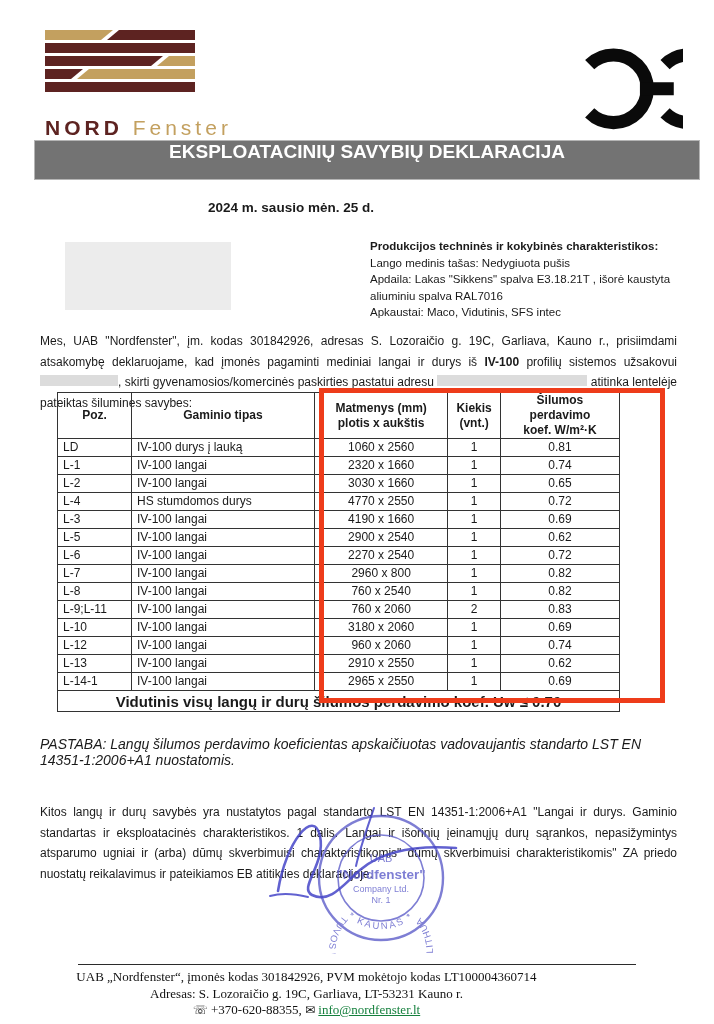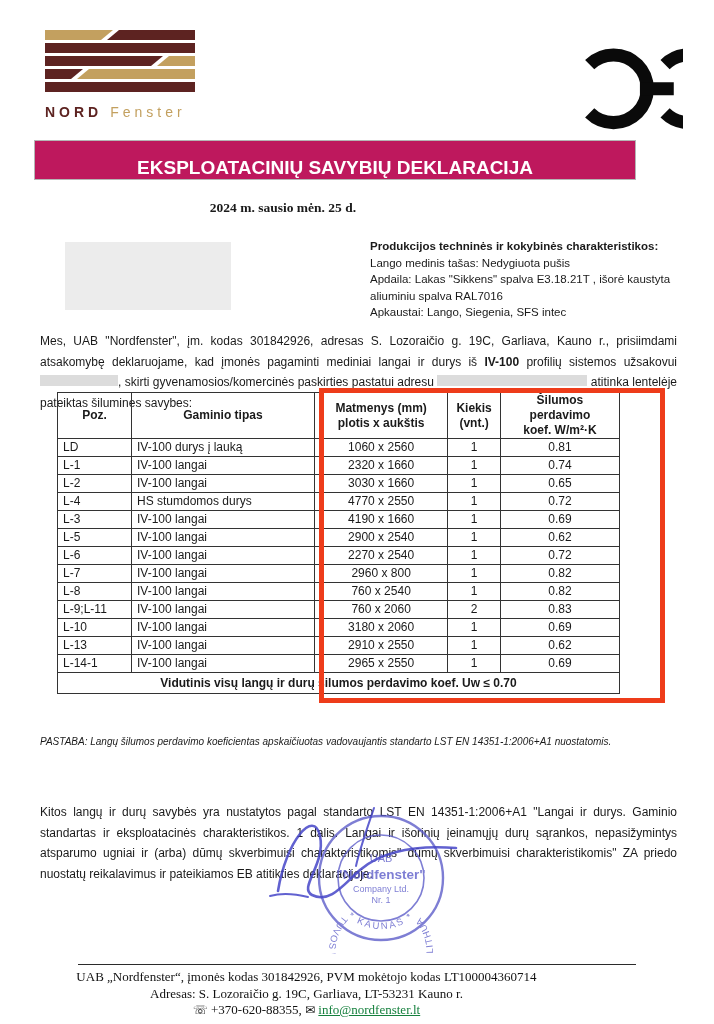--- a/index.html
+++ b/index.html
@@ -2,59 +2,59 @@
 <html><head>
 <meta charset="utf-8">
 <style>
   html,body{margin:0;padding:0;}
   body{
     width:714px;height:1024px;position:relative;background:#ffffff;
     font-family:"Liberation Sans", sans-serif;color:#1a1a1a;overflow:hidden;
   }
   
   .logo{position:absolute;left:45px;top:30px;width:160px;}
-  .wordmark{margin-top:8px;font-size:14px;letter-spacing:4px;white-space:nowrap;}
+  .wordmark{margin-top:20px;font-size:21px;letter-spacing:4px;white-space:nowrap;}
   .wordmark .nord{font-weight:bold;color:#5d2321;}
   .wordmark .fenster{color:#c3a05f;font-weight:400;}
   .ce-mark{position:absolute;left:523px;top:36px;}
   
   .banner{
-    position:absolute;left:35px;top:141px;width:600px;height:38px;
-    background:#be185d;display:flex;align-items:flex-end;justify-content:center;
+    position:absolute;left:35px;top:141px;width:664px;height:38px;
+    background:#737373;display:flex;align-items:flex-start;justify-content:center;
     box-shadow:0 0 0 1px #b5b5b5;
   }
   .banner-title{color:#ffffff;font-weight:bold;font-size:19px;letter-spacing:0px;}
-  .date-line{position:absolute;left:0;top:200px;width:566px;text-align:center;
-    font-weight:bold;font-size:13.5px;font-family:Liberation Serif, serif;}
+  .date-line{position:absolute;left:8px;top:200px;width:566px;text-align:center;
+    font-weight:bold;font-size:13.5px;}
   
   .redact-box{position:absolute;left:65px;top:242px;width:166px;height:68px;background:#ececec;}
   .prod-info{position:absolute;left:370px;top:238px;width:306px;font-size:11.5px;line-height:16.5px;}
   .prod-info .head{font-weight:bold;}
   
   .para{position:absolute;left:40px;width:637px;font-size:12px;line-height:20.5px;text-align:justify;}
   .para1{top:331px;}
   .redact-inline{display:inline-block;background:#dcdcdc;height:11px;vertical-align:baseline;}
   .redact-sm{width:78px;}
   .redact-lg{width:150px;}
   
   .table-wrap{position:absolute;left:57px;top:392px;width:601px;}
   table{border-collapse:collapse;width:563px;font-size:12px;table-layout:fixed;}
   th,td{border:1px solid #333;padding:0 5px;overflow:hidden;}
   th{font-weight:bold;text-align:center;white-space:pre-line;height:36px;line-height:15px;}
   td{height:17px;line-height:15px;}
   td.al{text-align:left;}
   td.ac{text-align:center;}
   .c1{width:72px;} .c2{width:178px;} .c3{width:130px;} .c4{width:51px;} .c5{width:116px;}
-  tr.tfoot td{height:20px;font-weight:bold;text-align:center;font-size:12px;}
+  tr.tfoot td{height:20px;font-weight:bold;text-align:center;font-size:15px;}
   .red-overlay{
     position:absolute;left:262px;top:-4px;width:346px;height:315px;
     border:5px solid #ee3c1a;box-sizing:border-box;pointer-events:none;
   }
   
-  .pastaba{position:absolute;left:40px;top:736px;width:637px;font-size:10px;font-style:italic;}
+  .pastaba{position:absolute;left:40px;top:736px;width:637px;font-size:14px;font-style:italic;}
   .para2{top:802px;}
   
   .stamp{position:absolute;left:256px;top:796px;}
   
   .footer-line{position:absolute;left:78px;top:964px;width:558px;border-top:1.6px solid #2b2b2b;}
   .doc-footer{position:absolute;left:0;top:969px;width:613px;text-align:center;
     font-family:"Liberation Serif", serif;font-size:13px;line-height:16.5px;color:#111;}
   .doc-footer a{color:#15803d;text-decoration:underline;}
   .glyph{font-family:"DejaVu Sans", sans-serif;font-size:12px;}
 </style>
@@ -90,21 +90,21 @@
   <span class="banner-title">EKSPLOATACINIŲ SAVYBIŲ DEKLARACIJA</span>
 </div>
 
 <div class="date-line">2024 m. sausio mėn. 25 d.</div>
 
 <div class="redact-box"></div>
 <div class="prod-info">
   <div class="head">Produkcijos techninės ir kokybinės charakteristikos:</div>
   <div>Lango medinis tašas: Nedygiuota pušis</div>
   <div>Apdaila: Lakas "Sikkens" spalva E3.18.21T , išorė kaustyta aliuminiu spalva RAL7016</div>
-  <div>Apkaustai: Lango, Siegenia, SFS intec</div>
+  <div>Apkaustai: Maco, Vidutinis, SFS intec</div>
 </div>
 
 <div class="para para1"><span>Mes, UAB "Nordfenster", įm. kodas 301842926, adresas S. Lozoraičio g. 19C, Garliava, Kauno r., prisiimdami atsakomybę deklaruojame, kad įmonės pagaminti mediniai langai ir durys iš</span> <b>IV-100</b> <span>profilių sistemos užsakovui</span> <span class="redact-inline redact-sm"></span><span>, skirti gyvenamosios/komercinės paskirties pastatui adresu</span> <span class="redact-inline redact-lg"></span> <span>atitinka lentelėje pateiktas šilumines savybes:</span></div>
 
 <div class="table-wrap">
   <table>
     <colgroup>
       <col class="c1">
         <col class="c2">
         <col class="c3">
@@ -193,20 +193,27 @@
           <td class="ac">760 x 2060</td>
           <td class="ac">2</td>
           <td class="ac">0.83</td>
         </tr>
         <tr>
           <td class="al">L-10</td>
           <td class="al">IV-100 langai</td>
           <td class="ac">3180 x 2060</td>
           <td class="ac">1</td>
           <td class="ac">0.69</td>
+        </tr>
+        <tr>
+          <td class="al">L-12</td>
+          <td class="al">IV-100 langai</td>
+          <td class="ac">960 x 2060</td>
+          <td class="ac">1</td>
+          <td class="ac">0.74</td>
         </tr>
         <tr>
           <td class="al">L-13</td>
           <td class="al">IV-100 langai</td>
           <td class="ac">2910 x 2550</td>
           <td class="ac">1</td>
           <td class="ac">0.62</td>
         </tr>
         <tr>
           <td class="al">L-14-1</td>

